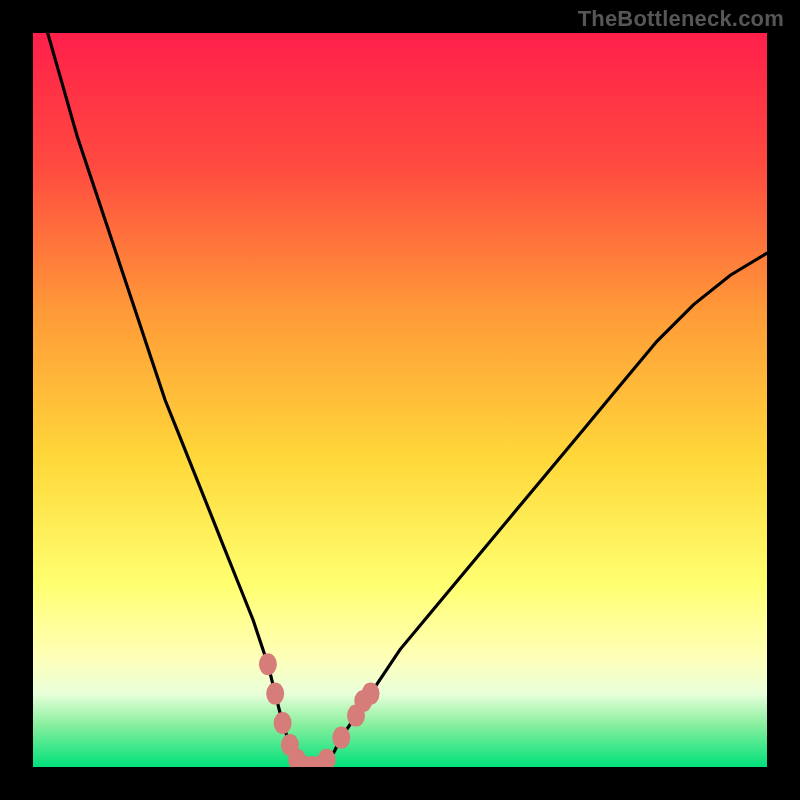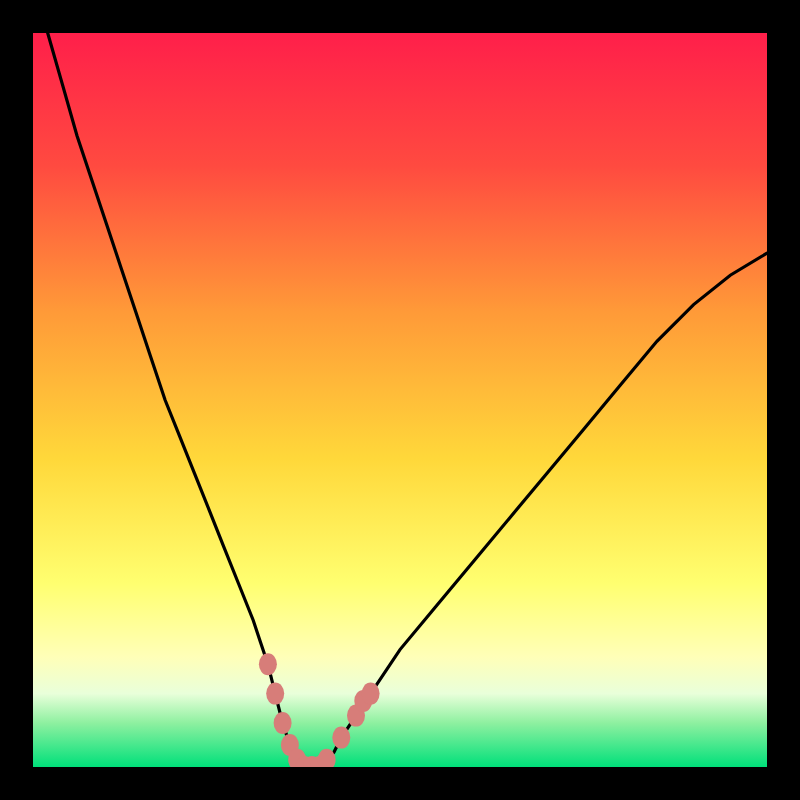--- a/index.html
+++ b/index.html
@@ -76,13 +76,14 @@
           <rect x="361.6" y="682.6" width="18" height="22" rx="9" ry="11" fill="#d77d79"></rect>
         </g>
     </g>
 
     <rect x="0" y="0" width="800" height="33" fill="#000"></rect>
     <rect x="0" y="767" width="800" height="33" fill="#000"></rect>
     <rect x="0" y="0" width="33" height="800" fill="#000"></rect>
     <rect x="767" y="0" width="33" height="800" fill="#000"></rect>
   </svg>
 
+  <div class="watermark">TheBottleneck.com</div>
 </div>
 
 </body></html>

